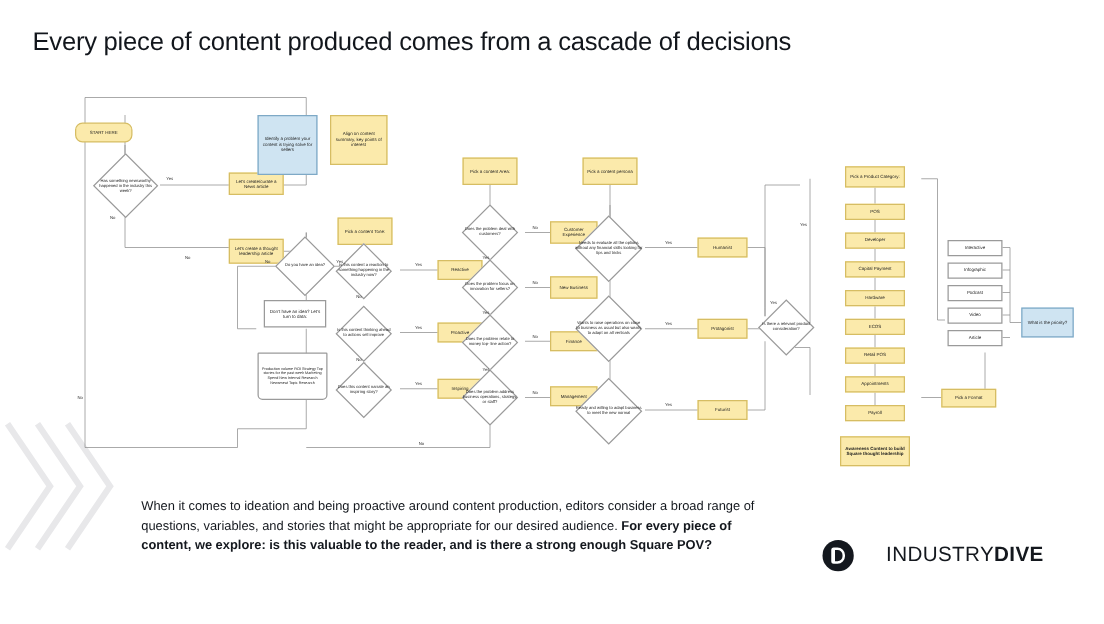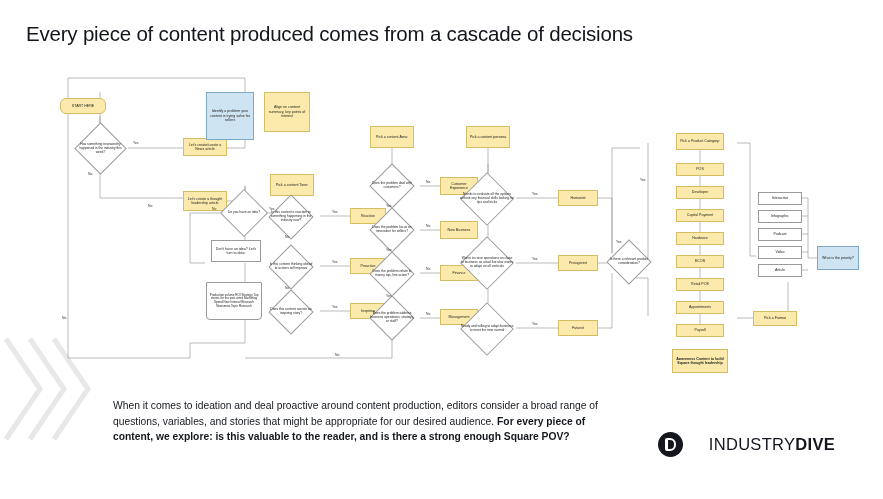--- a/index.html
+++ b/index.html
@@ -438,21 +438,21 @@
     <div class="edge-label" style="left:492px; top:124px;">Yes</div>
     <div class="edge-label" style="left:492px; top:189px;">Yes</div>
     <div class="edge-label" style="left:492px; top:254px;">Yes</div>
     <div class="edge-label" style="left:600px; top:110px;">Yes</div>
     <div class="edge-label" style="left:576px; top:172px;">Yes</div>
     <div class="edge-label" style="left:22px;  top:248px;">No</div>
     <div class="edge-label" style="left:295px; top:285px;">No</div>
   </div>
 
   <div class="footer-text">
-    <span>When it comes to ideation and deal proactive around content production, editors consider a broad range of questions, variables, and stories that might be appropriate for our desired audience. </span><b>For every piece of content, we explore: is this valuable to the reader, and is there a strong enough Square POV?</b>
+    <span>When it comes to ideation and being proactive around content production, editors consider a broad range of questions, variables, and stories that might be appropriate for our desired audience. </span><b>For every piece of content, we explore: is this valuable to the reader, and is there a strong enough Square POV?</b>
   </div>
 
   <div class="logo">
     <div class="logo-mark"></div>
     <div class="logo-text"><span class="light">INDUSTRY</span><span class="bold">DIVE</span></div>
   </div>
 
 </div>
 
 </body></html>

